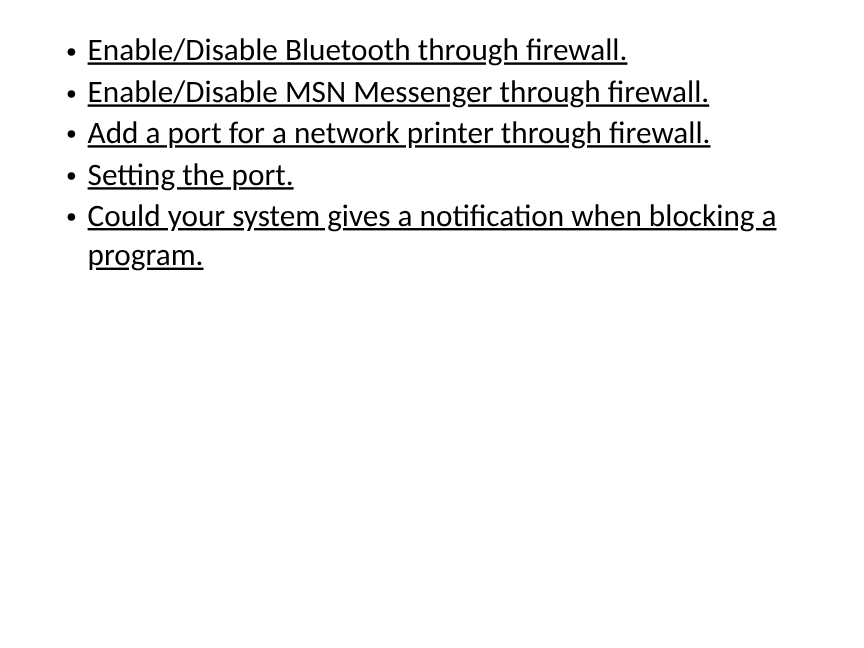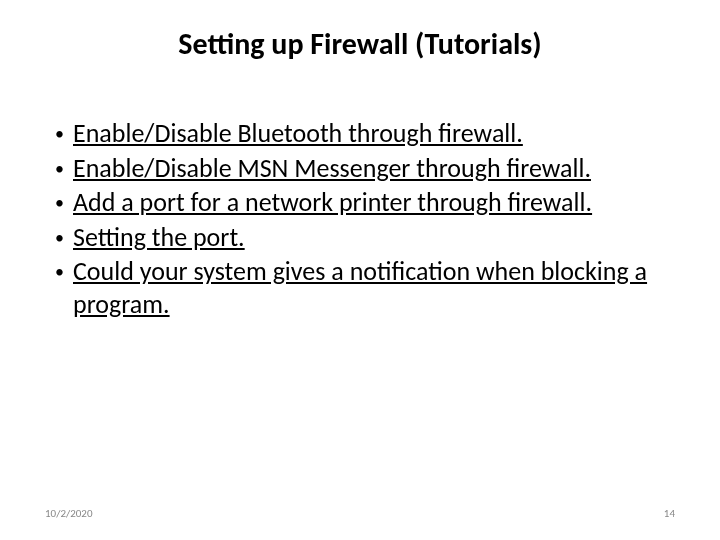--- a/index.html
+++ b/index.html
@@ -58,21 +58,20 @@
       display: flex;
       justify-content: space-between;
       font-size: 11px;
       color: #888888;
     }
   </style>
 </head>
 <body>
 
 <div class="slide">
-  <h1 class="title">Setting up Firewall (Tutorials)</h1>
 
   <ul class="bullet-list">
     <li class="bullet-item">
       <span class="bullet-marker">•</span>
       <span class="bullet-text">Enable/Disable Bluetooth through firewall.</span>
     </li>
     <li class="bullet-item">
       <span class="bullet-marker">•</span>
       <span class="bullet-text">Enable/Disable MSN Messenger through firewall.</span>
     </li>
@@ -83,17 +82,13 @@
     <li class="bullet-item">
       <span class="bullet-marker">•</span>
       <span class="bullet-text">Setting the port.</span>
     </li>
     <li class="bullet-item">
       <span class="bullet-marker">•</span>
       <span class="bullet-text">Could your system gives a notification when blocking  a program.</span>
     </li>
   </ul>
 
-  <div class="footer">
-    <span>10/2/2020</span>
-    <span>14</span>
-  </div>
 </div>
 
 </body></html>

